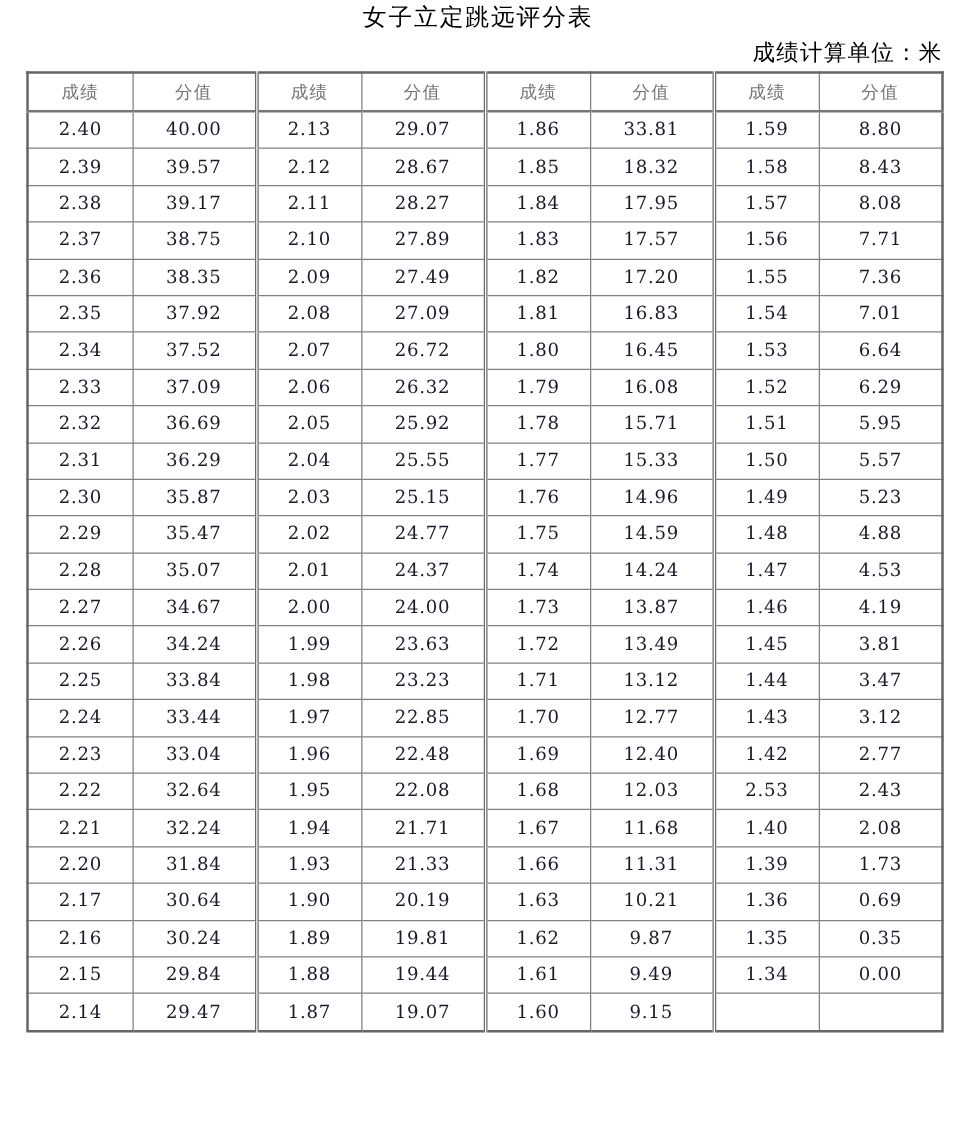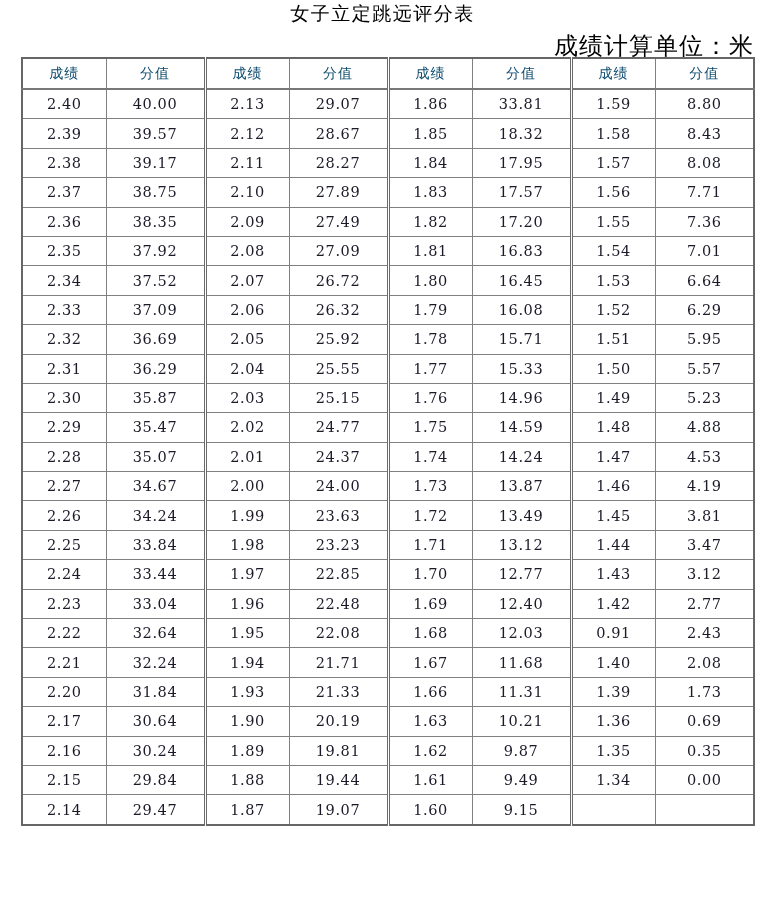--- a/index.html
+++ b/index.html
@@ -27,21 +27,21 @@
     text-align: center;
     font-size: 19px;
     letter-spacing: 1.5px;
     font-family: "DejaVu Serif", "Liberation Serif", serif;
     white-space: nowrap;
   }
   .unit-note {
     position: absolute;
     right: 11px;
     top: 30px;
-    font-size: 24px;
+    font-size: 18px;
     letter-spacing: 1px;
     font-family: "DejaVu Serif", "Liberation Serif", serif;
     white-space: nowrap;
   }
   .table-wrap {
     position: absolute;
     left: 21px;
     top: 57px;
     width: 732px;
   }
@@ -62,21 +62,21 @@
     vertical-align: middle;
     font-weight: normal;
     font-size: 14.5px;
     letter-spacing: 0.6px;
     font-family: "DejaVu Serif", "Liberation Serif", serif;
     color: #1a1a28;
   }
   table.score-table th {
     font-size: 14px;
     height: 29px;
-    color: #0c4a6e;
+    color: #737373;
     letter-spacing: 1px;
   }
   
   table.score-table {
     border: 2px solid #666666;
   }
   
   table.score-table th.grp-start,
   table.score-table td.grp-start {
     border-left: 3px double #6a6a6a;
@@ -304,21 +304,21 @@
             <td class="grp-start">1.42</td>
             <td>2.77</td>
           </tr>
           <tr>
             <td>2.22</td>
             <td>32.64</td>
             <td class="grp-start">1.95</td>
             <td>22.08</td>
             <td class="grp-start">1.68</td>
             <td>12.03</td>
-            <td class="grp-start">0.91</td>
+            <td class="grp-start">2.53</td>
             <td>2.43</td>
           </tr>
           <tr>
             <td>2.21</td>
             <td>32.24</td>
             <td class="grp-start">1.94</td>
             <td>21.71</td>
             <td class="grp-start">1.67</td>
             <td>11.68</td>
             <td class="grp-start">1.40</td>

